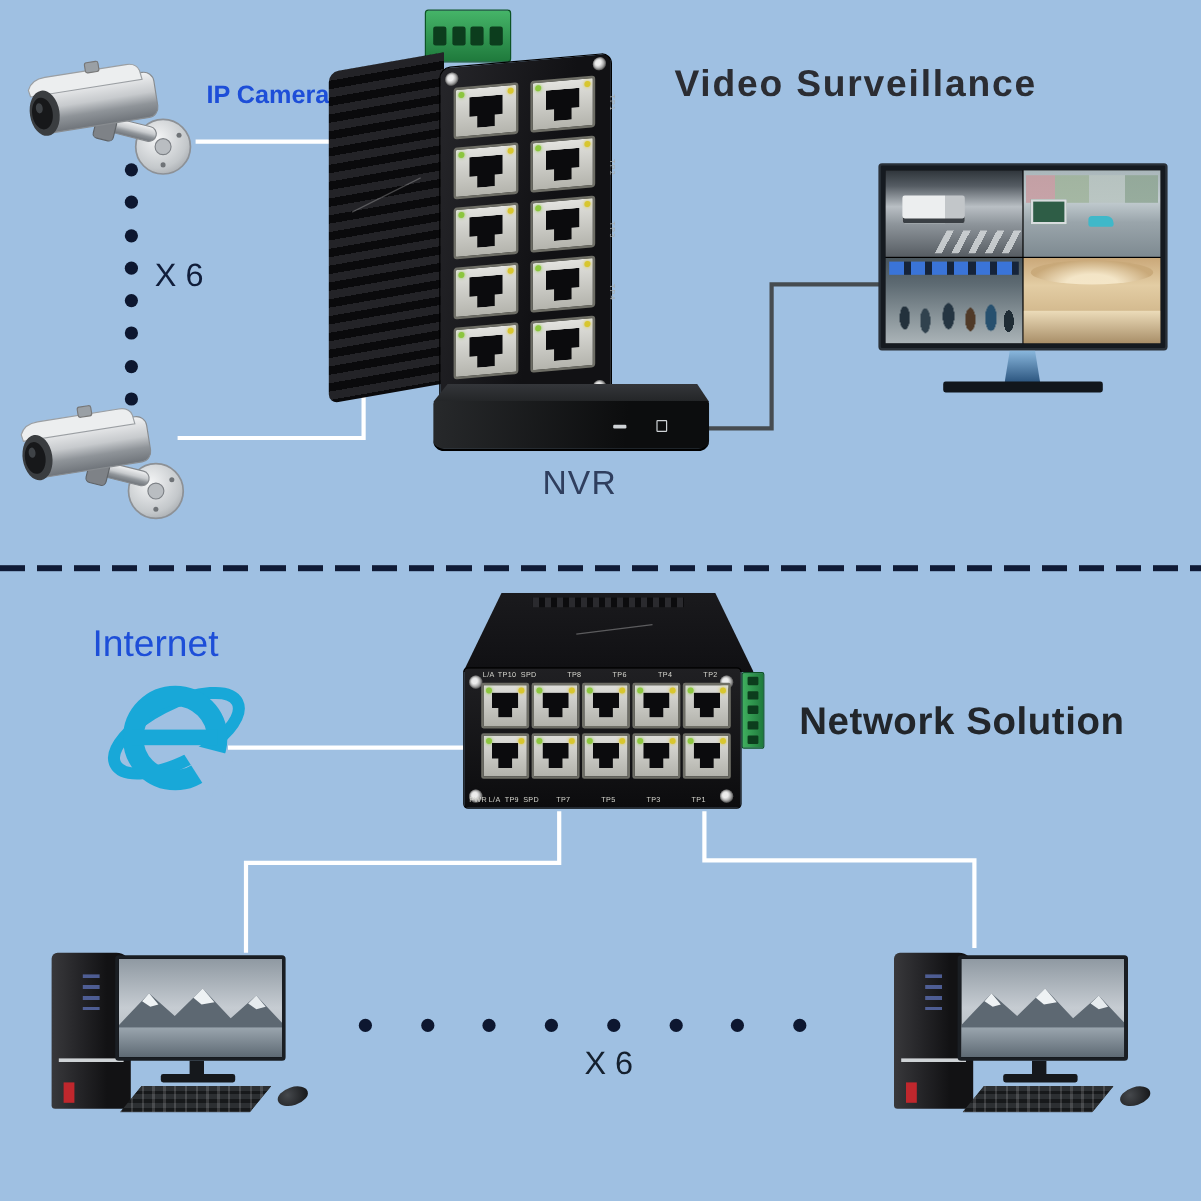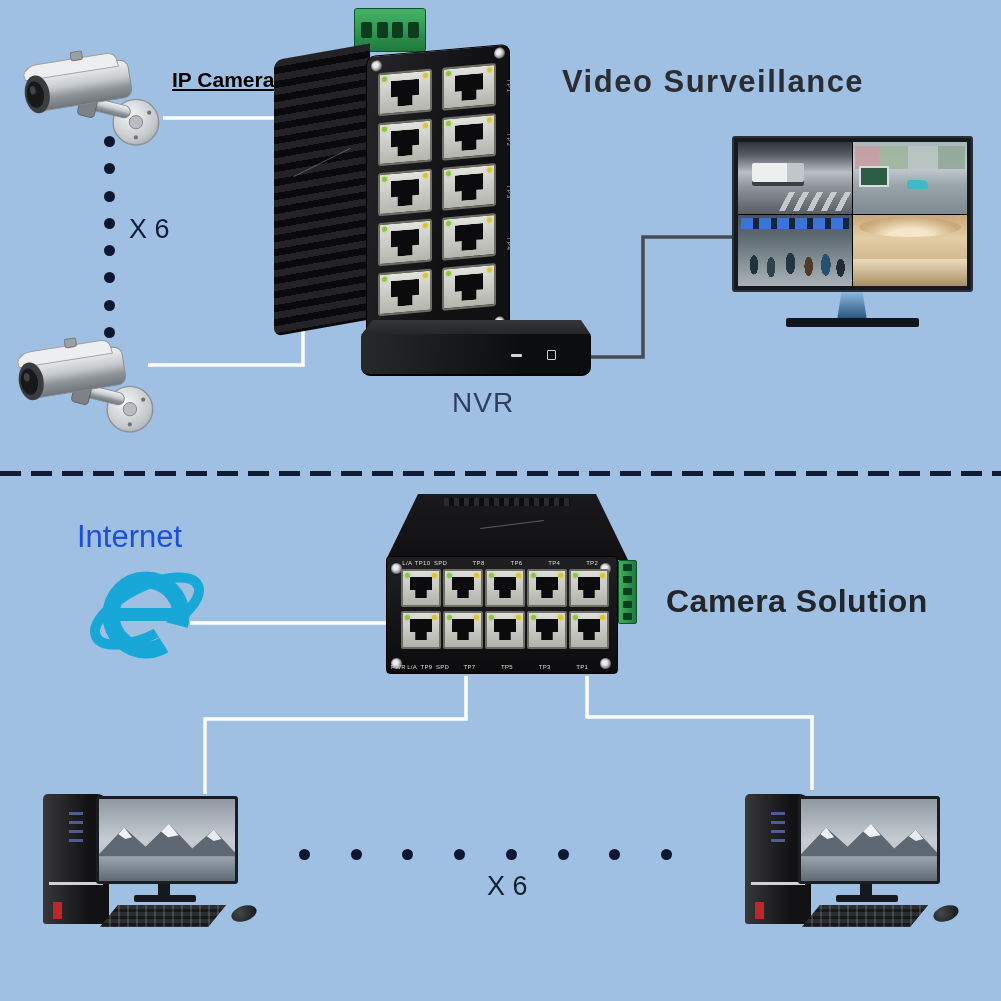--- a/index.html
+++ b/index.html
@@ -6,23 +6,23 @@
   #canvas{position:relative;width:1001px;height:1001px;background:#9fc0e2;overflow:hidden;}
   #canvas *{box-sizing:border-box;}
 
   
   .abs{position:absolute;}
   .lines{position:absolute;left:0;top:0;pointer-events:none;}
   .wl{fill:none;stroke:#ffffff;stroke-width:3.5;}
   .dl{fill:none;stroke:#464c51;stroke-width:3.5;}
 
   
-  .title-top{left:562px;top:64px;font-size:31px;font-weight:700;letter-spacing:1.5px;color:#2b2d33;}
+  .title-top{left:562px;top:52px;font-size:31px;font-weight:700;letter-spacing:1.5px;color:#2b2d33;}
   .title-bottom{left:666px;top:583px;font-size:32px;font-weight:700;letter-spacing:.5px;color:#22262b;}
-  .lbl-ipcam{left:172px;top:68px;font-size:21px;font-weight:600;color:#000000;text-decoration:underline;}
+  .lbl-ipcam{left:172px;top:68px;font-size:21px;font-weight:600;color:#1d4ed8;}
   .lbl-x6-top{left:129px;top:214px;font-size:27px;color:#101d3a;}
   .lbl-nvr{left:452px;top:387px;font-size:28px;color:#2f3e5e;letter-spacing:1px;}
   .lbl-internet{left:77px;top:519px;font-size:31px;font-weight:500;color:#1d4ed8;}
   .lbl-x6-bot{left:487px;top:871px;font-size:27px;color:#15202e;}
 
   
   .divider{left:0;top:471px;width:1001px;height:5px;
     background:repeating-linear-gradient(90deg,#101b36 0 21px,transparent 21px 31px);}
   .vdots{left:104px;top:136px;height:202px;display:flex;flex-direction:column;justify-content:space-between;}
   .hdots{left:299px;top:849px;width:373px;display:flex;flex-direction:row;justify-content:space-between;align-items:center;}
@@ -328,21 +328,21 @@
 
   <div class="abs lbl-internet">Internet</div>
 
   <svg class="abs ie" viewBox="0 0 120 118">
     <ellipse cx="61" cy="57" rx="57" ry="24" fill="none" stroke="#18a8d8" stroke-width="10" transform="rotate(-27 61 57)"></ellipse>
     <circle cx="60" cy="61" r="35" fill="none" stroke="#18a8d8" stroke-width="17"></circle>
     <path d="M60 63 L110 76 L90 110 Z" fill="#9fc0e2"></path>
     <rect x="24" y="54" width="71" height="13" fill="#18a8d8"></rect>
   </svg>
 
-  <div class="abs title-bottom">Camera Solution</div>
+  <div class="abs title-bottom">Network Solution</div>
 
   <div class="abs hswitch">
     <div class="htop"></div>
     <div class="hfront">
       <div class="screw" style="left:4px;top:6px;"></div>
       <div class="screw" style="right:6px;top:6px;"></div>
       <div class="screw" style="left:4px;bottom:4px;"></div>
       <div class="screw" style="right:6px;bottom:4px;"></div>
       <div class="hlabels" style="top:3px;">
         <span style="width:14px;">L/A</span>

